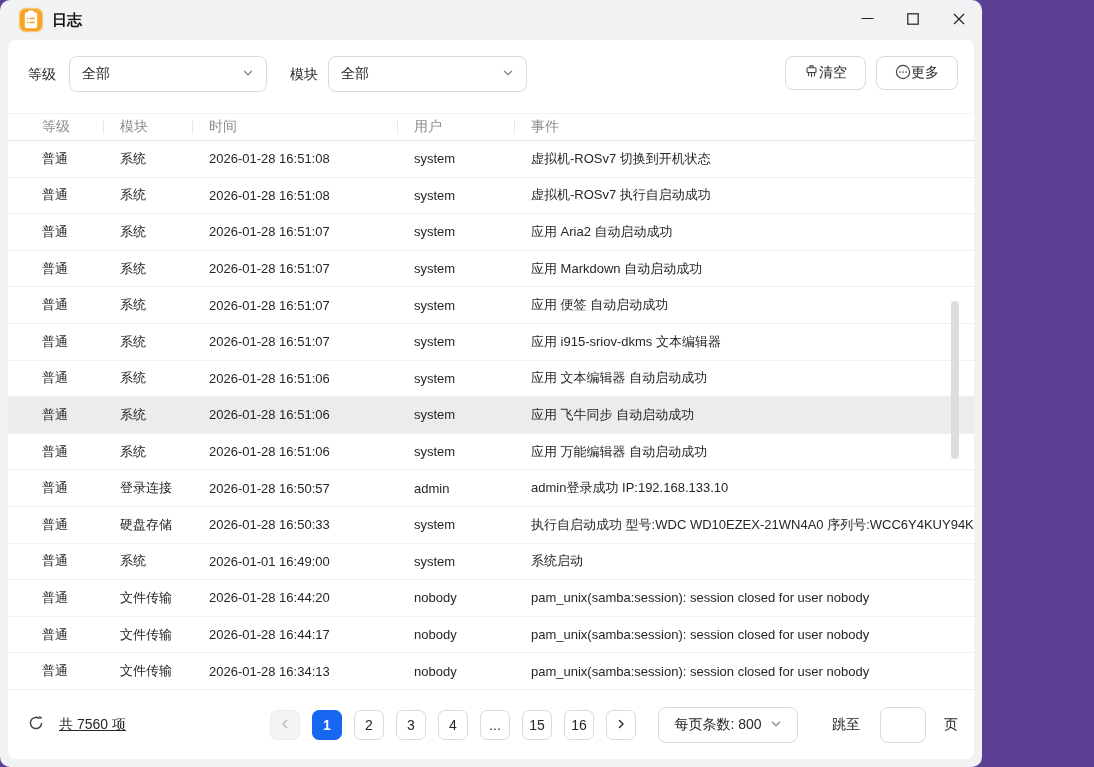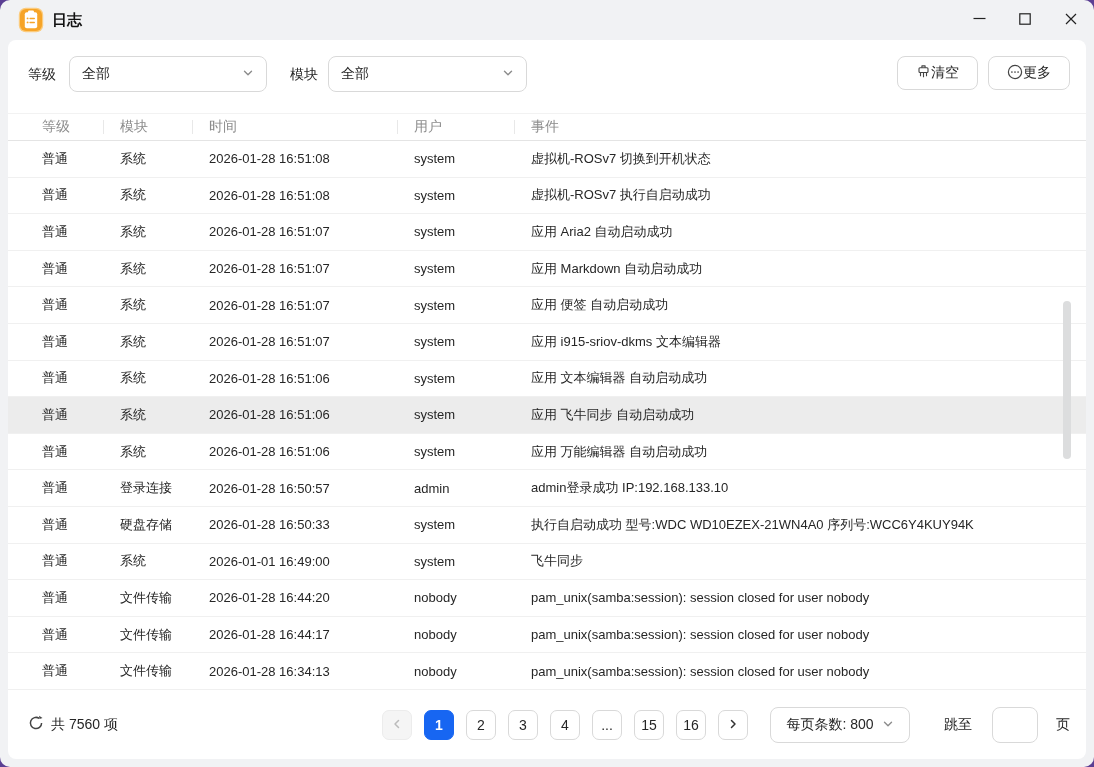--- a/index.html
+++ b/index.html
@@ -4,21 +4,21 @@
 <style>
   * { margin:0; padding:0; box-sizing:border-box; }
   html,body { width:1094px; height:767px; }
   body {
     background:#5B3F93;
     font-family:"Liberation Sans","DejaVu Sans",sans-serif;
     color:#262626;
     overflow:hidden;
   }
   .window {
-    position:relative; width:1094px; height:767px;
+    position:relative; width:982px; height:767px;
     background:#F1F2F4; border-radius:10px; overflow:hidden;
   }
   
   .titlebar { height:40px; display:flex; align-items:center; }
   .app-icon { margin-left:18px; width:26px; height:26px; display:flex; }
   .app-title { margin-left:8px; font-size:15px; font-weight:bold; color:#111; }
   .win-controls { margin-left:auto; display:flex; height:40px; }
   .win-btn { width:46px; height:40px; display:flex; align-items:center; justify-content:center; cursor:pointer; background:transparent; border:none; }
   
   .card {
@@ -58,21 +58,21 @@
   .tbody { position:relative; flex:1; overflow:hidden; }
   .body-row { height:36.6px; border-bottom:1px solid #F0F0F0; font-size:13px; cursor:default; }
   .body-row.highlighted { background:#ECECEC; }
   .cell { white-space:nowrap; overflow:hidden; text-overflow:clip; padding-right:10px; }
   .scroll-thumb {
     position:absolute; right:15px; top:160px; width:8px; height:158px;
     background:#DCDDDE; border-radius:4px; cursor:pointer;
   }
   
   .footer { height:69px; display:flex; align-items:center; padding:0 16px 0 20px; }
-  .total-group { display:flex; align-items:center; gap:7px; font-size:14px; color:#262626; }
+  .total-group { display:flex; align-items:center; gap:15px; font-size:14px; color:#262626;text-decoration:underline; }
   .refresh-btn { background:none; border:none; display:flex; cursor:pointer; }
   .pagination { margin-left:auto; display:flex; align-items:center; gap:12px; }
   .pg-btn {
     min-width:30px; height:30px; border-radius:7px; border:1px solid #D9D9D9;
     background:#fff; font-size:14px; color:#262626; cursor:pointer;
     display:flex; align-items:center; justify-content:center; font-family:inherit;
   }
   .pg-btn.active { background:#1766F2; border-color:#1766F2; color:#fff; font-weight:bold; }
   .pg-btn.disabled { background:#F5F5F5; border-color:#ECECEC; cursor:default; }
   .page-size-select { width:140px; margin-left:10px; justify-content:center; gap:8px; height:36px; }
@@ -257,21 +257,21 @@
     <span class="cell">硬盘存储</span>
     <span class="cell">2026-01-28 16:50:33</span>
     <span class="cell">system</span>
     <span class="cell">执行自启动成功 型号:WDC WD10EZEX-21WN4A0 序列号:WCC6Y4KUY94K</span>
   </div>
         <div class="trow body-row">
     <span class="cell">普通</span>
     <span class="cell">系统</span>
     <span class="cell">2026-01-01 16:49:00</span>
     <span class="cell">system</span>
-    <span class="cell">飞牛同步</span>
+    <span class="cell">系统启动</span>
   </div>
         <div class="trow body-row">
     <span class="cell">普通</span>
     <span class="cell">文件传输</span>
     <span class="cell">2026-01-28 16:44:20</span>
     <span class="cell">nobody</span>
     <span class="cell">pam_unix(samba:session): session closed for user nobody</span>
   </div>
         <div class="trow body-row">
     <span class="cell">普通</span>

